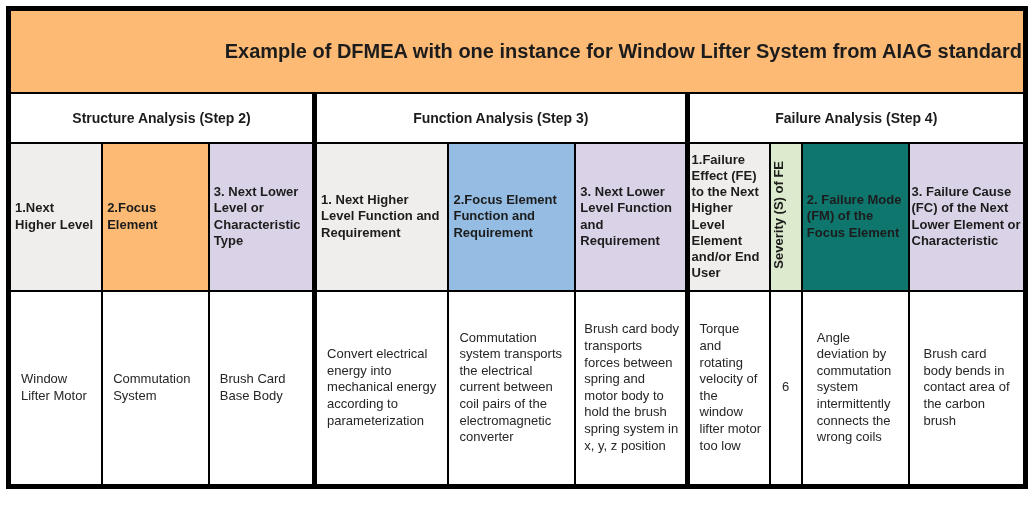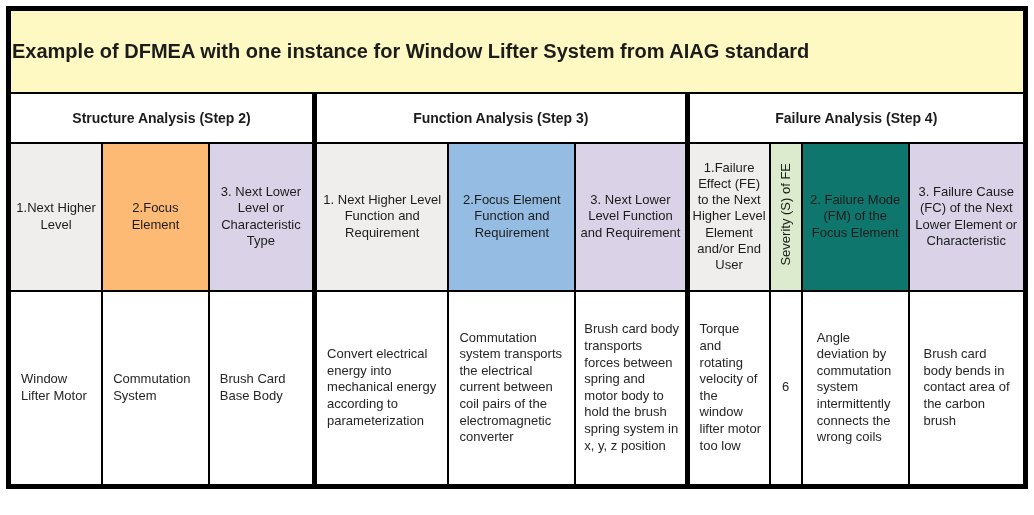--- a/index.html
+++ b/index.html
@@ -23,44 +23,43 @@
     border: 5px solid #000000;
   }
   table.dfmea td {
     border: 2px solid #000000;
     box-sizing: border-box;
     overflow: hidden;
   }
   
   td.title-cell {
     height: 84px;
-    text-align: left;
+    text-align: right;
     vertical-align: middle;
     font-size: 20px;
     font-weight: bold;
     border-bottom: 5px solid #000000;
-    background: #fef9c3;
+    background: #fdba74;
   }
   
   td.section-cell {
     height: 50px;
     text-align: center;
     vertical-align: middle;
     font-size: 14px;
     font-weight: bold;
     border-bottom: 5px solid #000000;
     background: #ffffff;
   }
   
   td.colhead-cell {
     height: 148px;
-    text-align: center;
     vertical-align: middle;
     font-size: 13px;
-    font-weight: normal;
+    font-weight: bold;
     line-height: 1.25;
     padding: 3px 4px;
     border-bottom: 4px solid #000000;
   }
   
   td.body-cell {
     height: 196px;
     text-align: left;
     vertical-align: middle;
     font-size: 13px;

